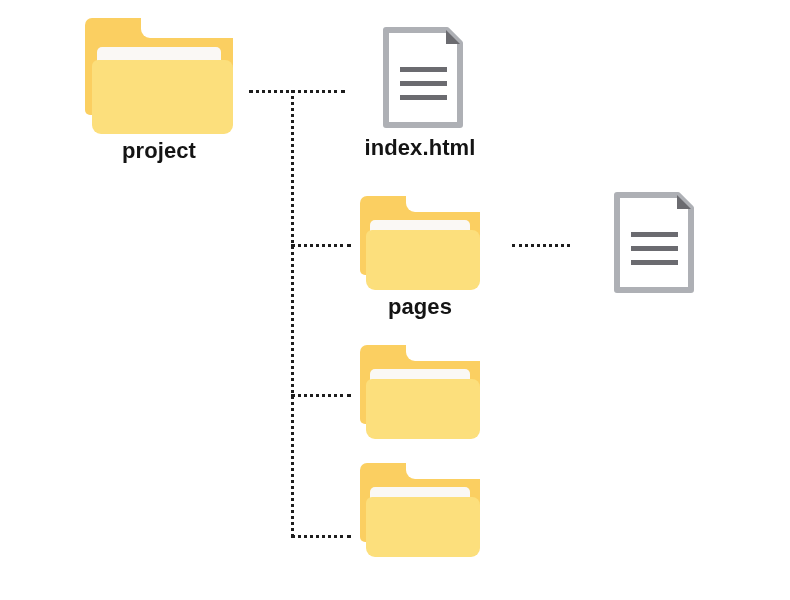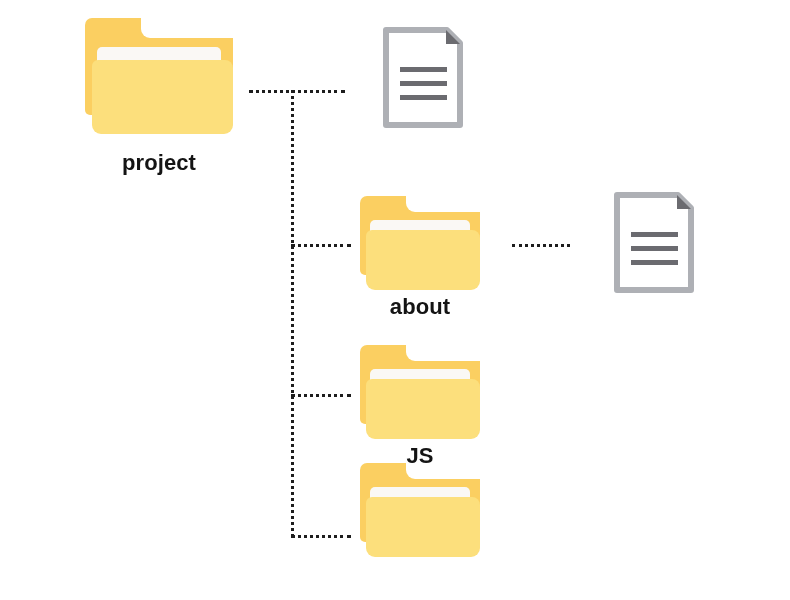--- a/index.html
+++ b/index.html
@@ -80,45 +80,46 @@
 
   <div class="node" style="left:85px;top:18px;width:148px;height:150px;">
     <div class="icon-wrap" style="width:148px;height:116px;">
       <div class="folder" style="width:148px;height:116px;--fld-back:#fbcf61;--fld-sheet:#faf8f5;--fld-front:#fcdf7c;">
         <div class="fld-back"></div>
         <div class="fld-tabcut"></div>
         <div class="fld-sheet"></div>
         <div class="fld-front"></div>
       </div>
     </div>
-    <div class="label" style="top:120px;font-size:22px;margin-top:12px;">project</div>
+    <div class="label" style="top:120px;font-size:22px;">project</div>
   </div>
 
   <div class="node" style="left:357px;top:25px;width:126px;height:145px;">
     <div class="doc" style="width:126px;height:105px;">
       <svg width="126" height="105" viewBox="0 0 126 105">
         <path d="M29 5 H90 L103 18 V100 H29 Z" fill="#ffffff" stroke="#aeb0b5" stroke-width="6" stroke-linejoin="round"></path>
         <path d="M89 5 L103 19 H89 Z" fill="#6b6b70"></path>
         <rect x="43" y="42" width="47" height="5" fill="#6b6b70"></rect>
         <rect x="43" y="56" width="47" height="5" fill="#6b6b70"></rect>
         <rect x="43" y="70" width="47" height="5" fill="#6b6b70"></rect>
       </svg>
     </div>
+    <div class="label" style="top:110px;font-size:22px;">index.html</div>
   </div>
 
   <div class="node" style="left:360px;top:196px;width:120px;height:140px;">
     <div class="icon-wrap" style="width:120px;height:94px;">
       <div class="folder" style="width:120px;height:94px;--fld-back:#fbcf61;--fld-sheet:#faf8f5;--fld-front:#fcdf7c;">
         <div class="fld-back"></div>
         <div class="fld-tabcut"></div>
         <div class="fld-sheet"></div>
         <div class="fld-front"></div>
       </div>
     </div>
-    <div class="label" style="top:98px;font-size:22px;">about</div>
+    <div class="label" style="top:98px;font-size:22px;">pages</div>
   </div>
 
   <div class="node" style="left:588px;top:190px;width:126px;height:145px;">
     <div class="doc" style="width:126px;height:105px;">
       <svg width="126" height="105" viewBox="0 0 126 105">
         <path d="M29 5 H90 L103 18 V100 H29 Z" fill="#ffffff" stroke="#aeb0b5" stroke-width="6" stroke-linejoin="round"></path>
         <path d="M89 5 L103 19 H89 Z" fill="#6b6b70"></path>
         <rect x="43" y="42" width="47" height="5" fill="#6b6b70"></rect>
         <rect x="43" y="56" width="47" height="5" fill="#6b6b70"></rect>
         <rect x="43" y="70" width="47" height="5" fill="#6b6b70"></rect>
@@ -128,21 +129,20 @@
 
   <div class="node" style="left:360px;top:345px;width:120px;height:140px;">
     <div class="icon-wrap" style="width:120px;height:94px;">
       <div class="folder" style="width:120px;height:94px;--fld-back:#fbcf61;--fld-sheet:#faf8f5;--fld-front:#fcdf7c;">
         <div class="fld-back"></div>
         <div class="fld-tabcut"></div>
         <div class="fld-sheet"></div>
         <div class="fld-front"></div>
       </div>
     </div>
-    <div class="label" style="top:98px;font-size:22px;">JS</div>
   </div>
 
   <div class="node" style="left:360px;top:463px;width:120px;height:140px;">
     <div class="icon-wrap" style="width:120px;height:94px;">
       <div class="folder" style="width:120px;height:94px;--fld-back:#fbcf61;--fld-sheet:#faf8f5;--fld-front:#fcdf7c;">
         <div class="fld-back"></div>
         <div class="fld-tabcut"></div>
         <div class="fld-sheet"></div>
         <div class="fld-front"></div>
       </div>

